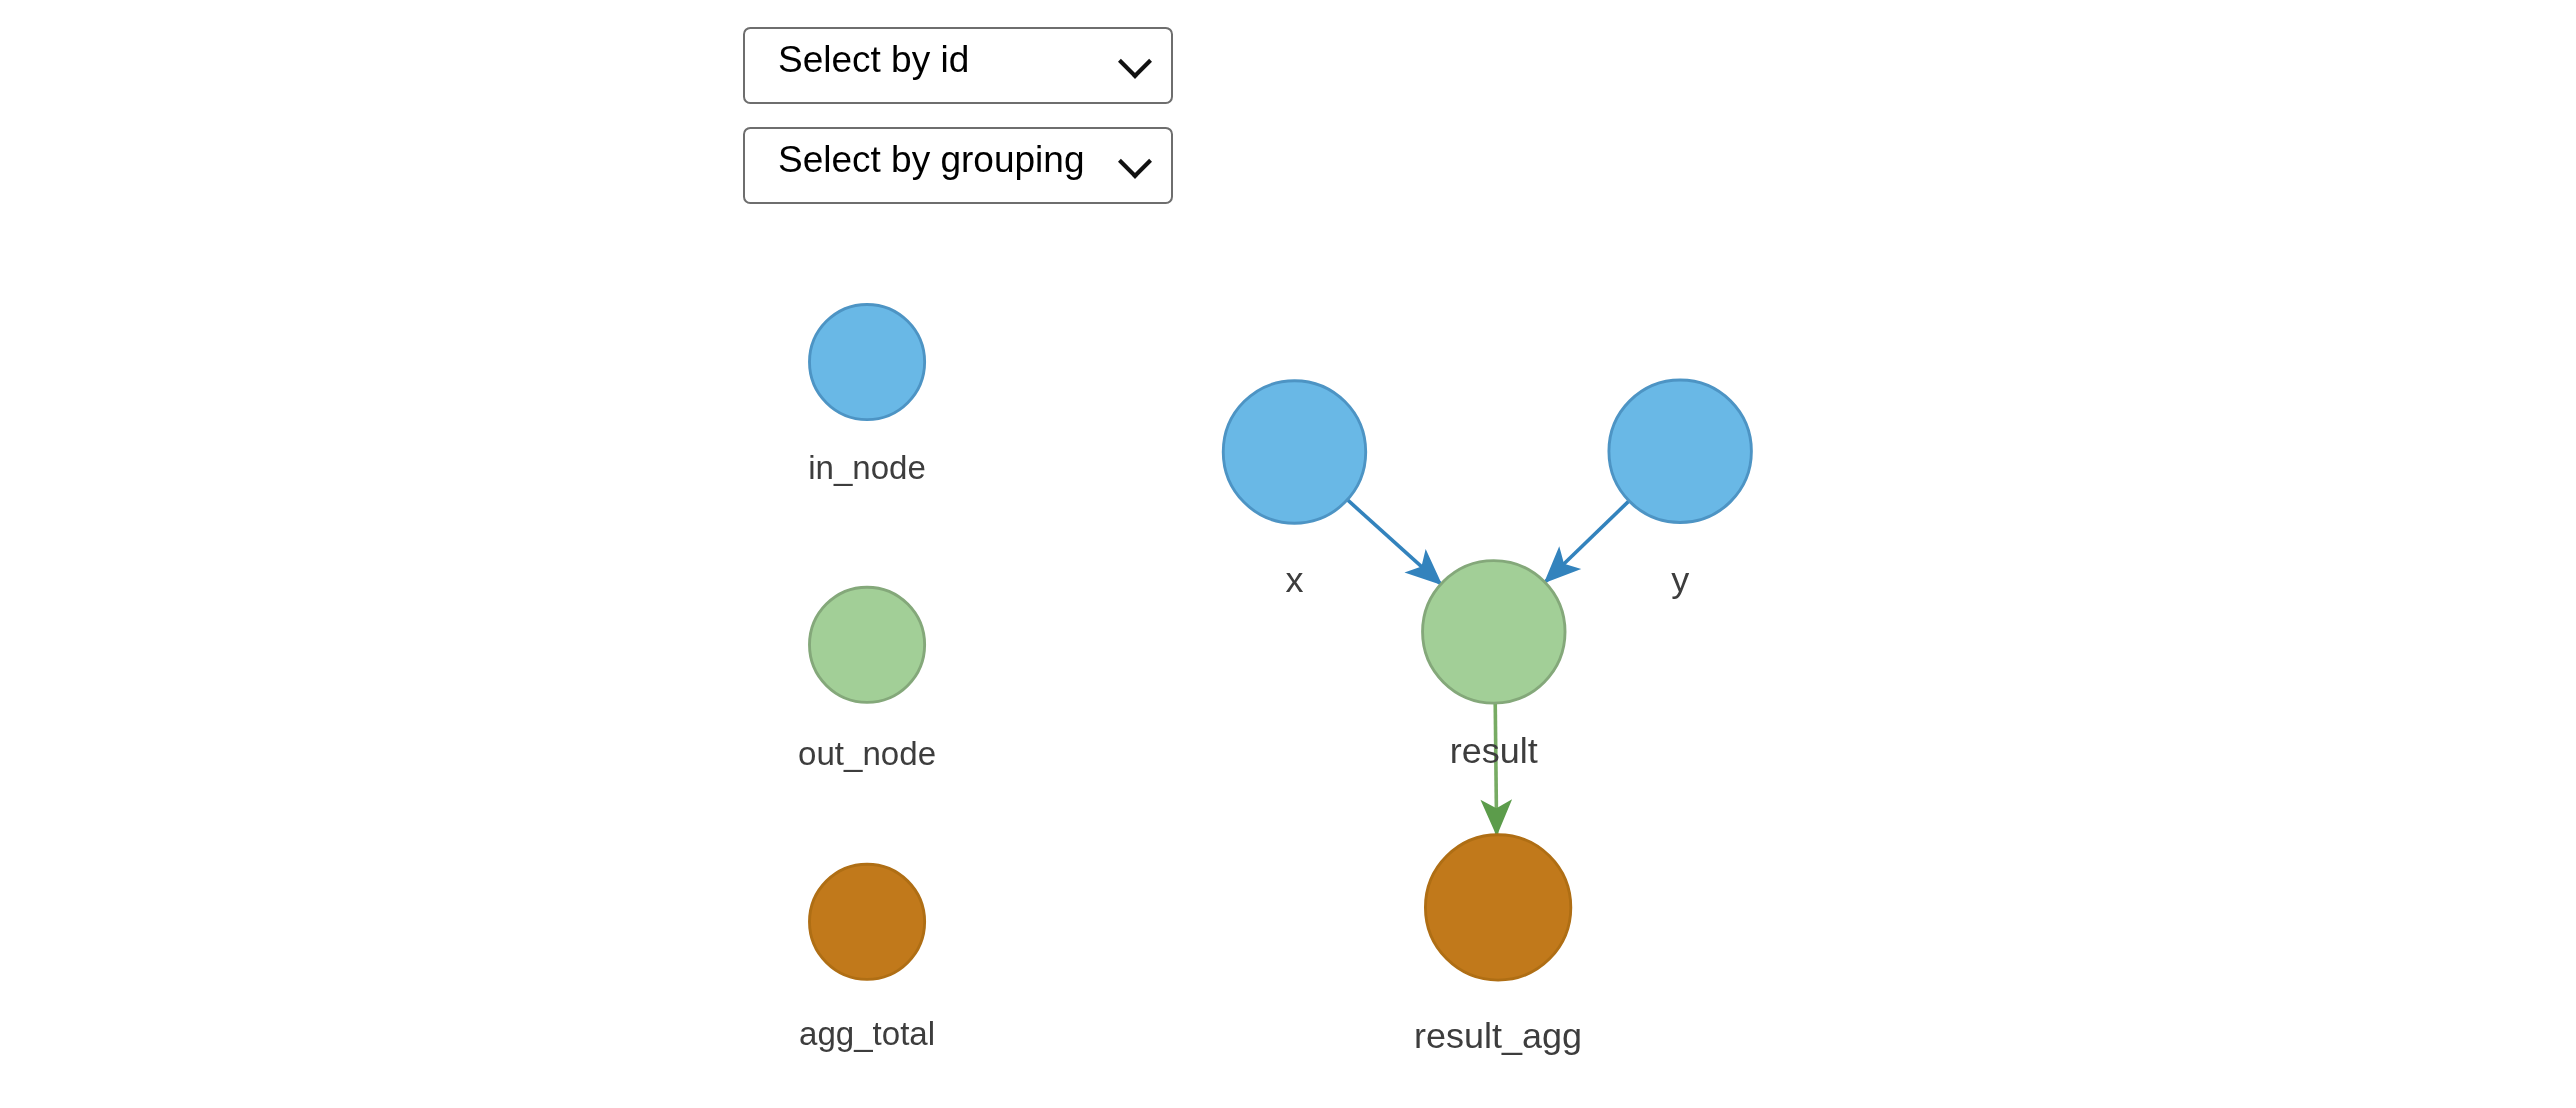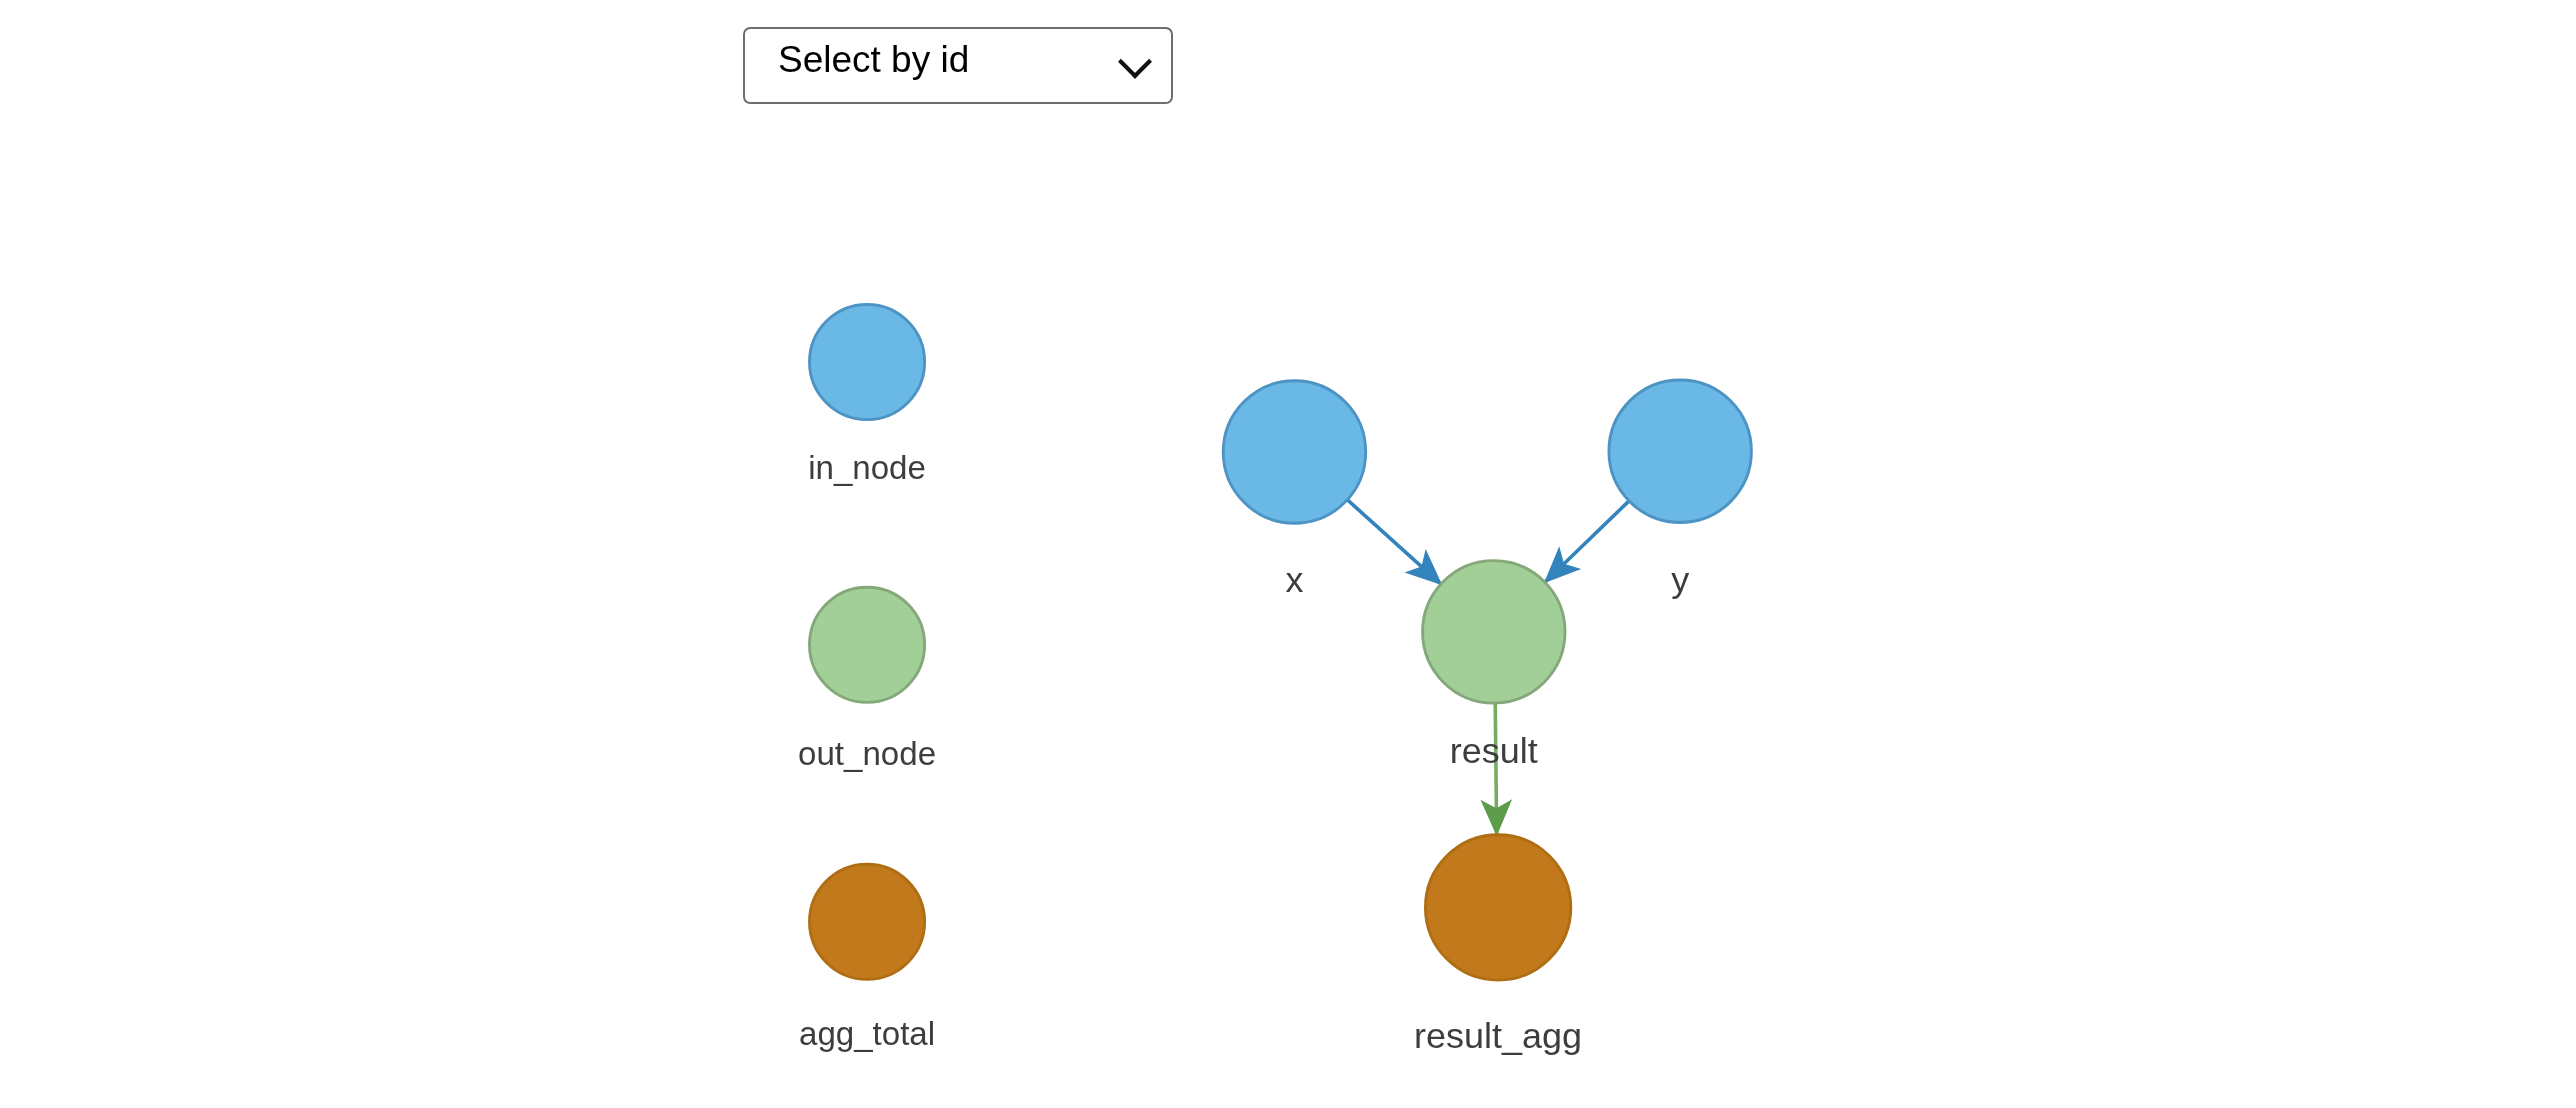--- a/index.html
+++ b/index.html
@@ -67,20 +67,26 @@
 
 <div class="app">
 
   <div class="select-wrap first">
     <select>
       <option>Select by id</option>
     </select>
     <span class="chev"></span>
   </div>
 
+  <div class="select-wrap second">
+    <select>
+      <option>Select by grouping</option>
+    </select>
+    <span class="chev"></span>
+  </div>
 
   <svg class="stage" width="2576" height="1109" viewBox="0 0 3580 1541">
     <defs>
       <marker id="arrow-blue" viewBox="0 0 52 46" refX="50" refY="23" markerWidth="52" markerHeight="46" markerUnits="userSpaceOnUse" orient="auto">
         <path d="M1,1 L52,23 L1,45 L13,23 Z" fill="#3383BD"></path>
       </marker>
       <marker id="arrow-green" viewBox="0 0 52 46" refX="50" refY="23" markerWidth="52" markerHeight="46" markerUnits="userSpaceOnUse" orient="auto">
         <path d="M1,1 L52,23 L1,45 L13,23 Z" fill="#5C9C4B"></path>
       </marker>
     </defs>

